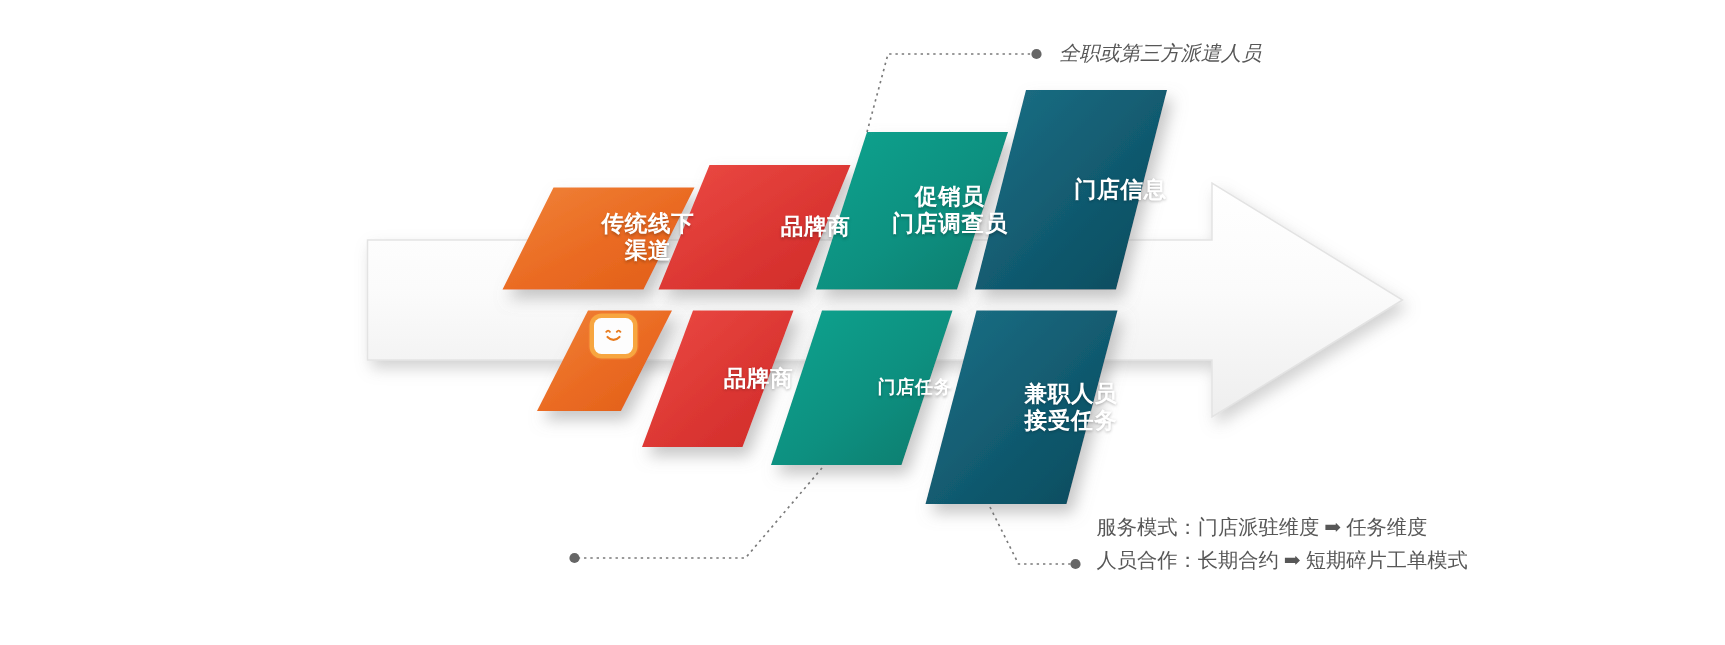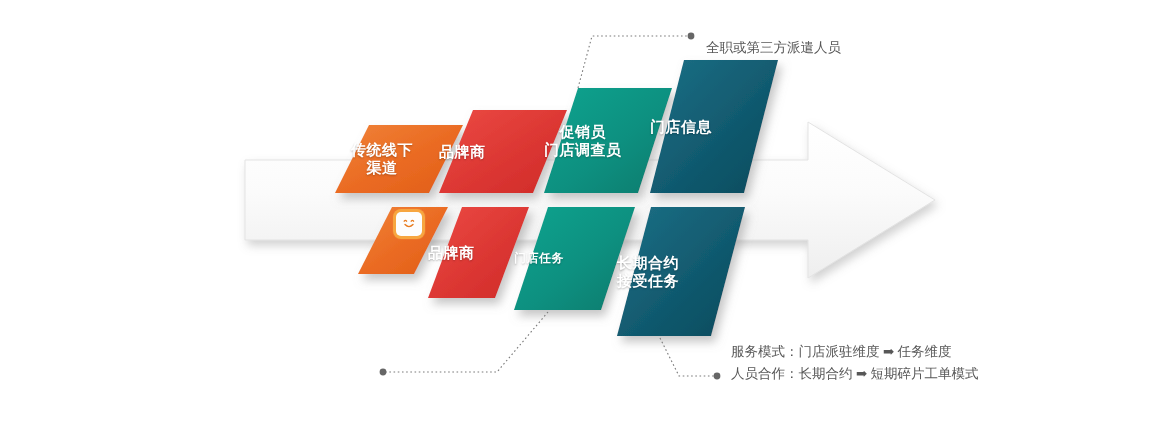--- a/index.html
+++ b/index.html
@@ -11,21 +11,21 @@
   #stage{position:absolute;left:0;top:0;width:1150px;height:430px;}
   .svglayer{position:absolute;left:0;top:0;width:1150px;height:430px;}
 
   .chev{
     position:absolute;
     color:#ffffff;
     font-family:"Liberation Sans","DejaVu Sans",sans-serif;
     font-weight:700;
     display:flex;
     align-items:center;
-    justify-content:flex-start;
+    justify-content:flex-end;
     text-align:center;
     line-height:1.18;
     letter-spacing:.5px;
     text-shadow:0 1px 2px rgba(0,0,0,.25);
     box-sizing:border-box;
   }
   .chev .lbl{position:relative;z-index:3;white-space:pre-line;}
 
   .ann{
     position:absolute;
@@ -123,21 +123,21 @@
       <path d="M548,312 L497,372 L384,372"></path>
       <path d="M660,338 L679,376 L716,376"></path>
     </g>
     <g fill="#666666">
       <circle cx="691" cy="36" r="3.4"></circle>
       <circle cx="383" cy="372" r="3.4"></circle>
       <circle cx="717" cy="376" r="3.4"></circle>
     </g>
   </svg>
 
-  <div class="chev" style="left:351px;top:125px;width:128px;height:68px;font-size:15px;">
+  <div class="chev" style="left:335px;top:125px;width:128px;height:68px;font-size:15px;">
     <span class="lbl">传统线下
 渠道</span>
   </div>
   <div class="chev" style="left:439px;top:110px;width:128px;height:83px;font-size:15px;">
     <span class="lbl">品牌商</span>
   </div>
   <div class="chev" style="left:544px;top:88px;width:128px;height:105px;font-size:15px;">
     <span class="lbl">促销员
 门店调查员</span>
   </div>
@@ -153,23 +153,23 @@
     </svg>
   </div>
 
   <div class="chev" style="left:428px;top:207px;width:101px;height:91px;font-size:15px;">
     <span class="lbl">品牌商</span>
   </div>
   <div class="chev" style="left:514px;top:207px;width:121px;height:103px;font-size:12px;">
     <span class="lbl">门店任务</span>
   </div>
   <div class="chev" style="left:617px;top:207px;width:128px;height:129px;font-size:15px;">
-    <span class="lbl">长期合约
+    <span class="lbl">兼职人员
 接受任务</span>
   </div>
 
-  <div class="ann" style="left:706px;top:37px;">全职或第三方派遣人员</div>
+  <div class="ann" style="left:706px;top:25px;font-style:italic;">全职或第三方派遣人员</div>
 
 
   <div class="ann" style="left:731px;top:341px;">服务模式：门店派驻维度 ➡ 任务维度
 人员合作：长期合约 ➡ 短期碎片工单模式</div>
 
 </div>
 
 </body></html>

